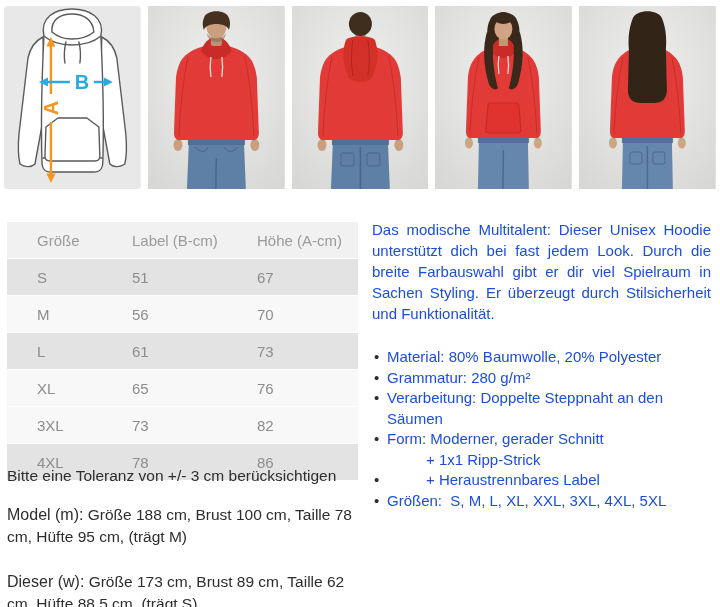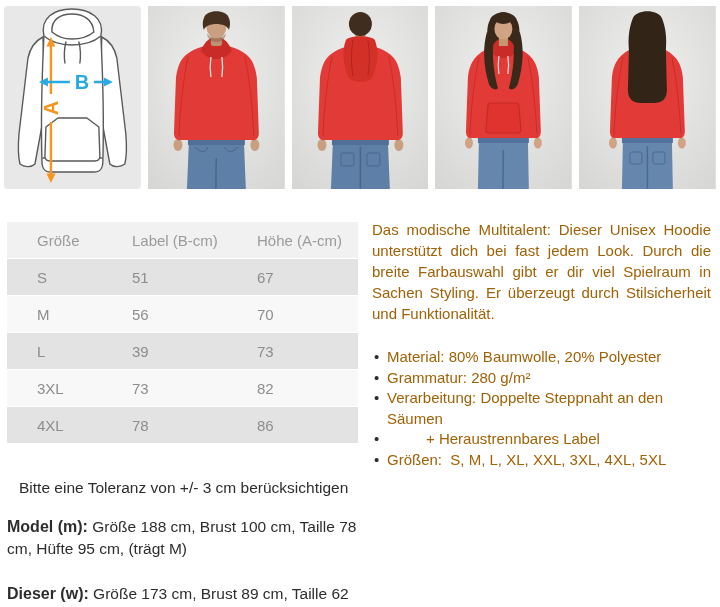--- a/index.html
+++ b/index.html
@@ -24,33 +24,33 @@
   .size-table col.c3{width:101px;}
   .size-table th,.size-table td{
     height:36px;padding:0;text-align:left;font-weight:normal;
     border-bottom:1px solid #ffffff;vertical-align:middle;
   }
   .size-table th:first-child,.size-table td:first-child{padding-left:30px;}
   .size-table thead th{background:#f1f1f1;color:#9b9b9b;}
   .size-table tbody tr.dark td{background:#e3e3e3;}
   .size-table tbody tr.light td{background:#f8f8f8;}
   
-  .desc{position:absolute;left:372px;top:219px;width:339px;color:#a16207;font-size:15px;}
+  .desc{position:absolute;left:372px;top:219px;width:339px;color:#1d4ed8;font-size:15px;}
   .desc-intro{margin:0;line-height:21px;text-align:justify;}
   .feature-list{list-style:none;margin:23px 0 0;padding:0;}
   .feature-item{position:relative;padding-left:15px;line-height:20.5px;}
   .feature-item::before{content:"\2022";position:absolute;left:2px;top:0;color:#2d2d2d;}
   .feature-sub{margin-left:39px;}
   .feature-sub:empty{display:none;}
   
   .notes{position:absolute;left:7px;top:466px;width:366px;color:#2d2d2d;font-size:15.5px;}
-  .tolerance{line-height:20px;margin:12px;}
+  .tolerance{line-height:20px;margin:0;}
   .model-block{margin:18px 0 0;line-height:22px;}
   .model-block + .model-block{margin-top:23px;}
-  .model-label{font-weight:bold;font-size:16px;}
+  .model-label{font-weight:normal;font-size:16px;}
 </style>
 </head>
 <body>
 
 <div class="gallery">
 
   <div class="tile tile-diagram">
     <svg viewBox="0 0 137 183" preserveAspectRatio="none">
       <rect x="0" y="0" width="137" height="183" fill="#e8e8e8"></rect>
       <g stroke="#595a5c" stroke-width="1.4" fill="#ffffff" stroke-linejoin="round" stroke-linecap="round">
@@ -208,22 +208,27 @@
       <td>51</td>
       <td>67</td>
     </tr>
     <tr class="light">
       <td>M</td>
       <td>56</td>
       <td>70</td>
     </tr>
     <tr class="dark">
       <td>L</td>
-      <td>39</td>
+      <td>61</td>
       <td>73</td>
+    </tr>
+    <tr class="light">
+      <td>XL</td>
+      <td>65</td>
+      <td>76</td>
     </tr>
     <tr class="light">
       <td>3XL</td>
       <td>73</td>
       <td>82</td>
     </tr>
     <tr class="dark">
       <td>4XL</td>
       <td>78</td>
       <td>86</td>
@@ -238,20 +243,24 @@
       <span>Material: 80% Baumwolle, 20% Polyester</span>
       
     </li>
     <li class="feature-item">
       <span>Grammatur: 280 g/m²</span>
       
     </li>
     <li class="feature-item">
       <span>Verarbeitung: Doppelte Steppnaht an den Säumen</span>
       
+    </li>
+    <li class="feature-item">
+      <span>Form: Moderner, gerader Schnitt</span>
+      <div class="feature-sub">+ 1x1 Ripp-Strick</div>
     </li>
     <li class="feature-item">
       <div class="feature-sub">+ Heraustrennbares Label</div>
     </li>
     <li class="feature-item">
       <span>Größen: &nbsp;S, M, L, XL, XXL, 3XL, 4XL, 5XL</span>
       
     </li>
   </ul>
 </div>

